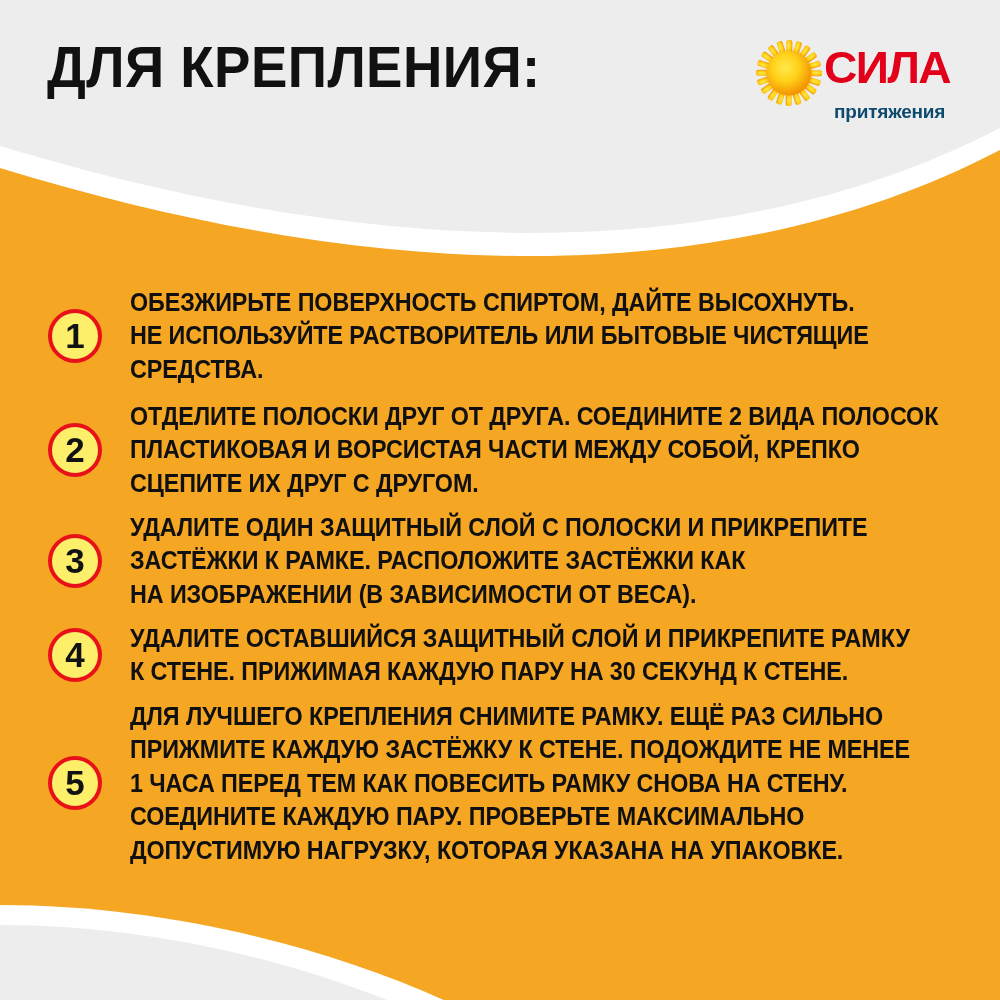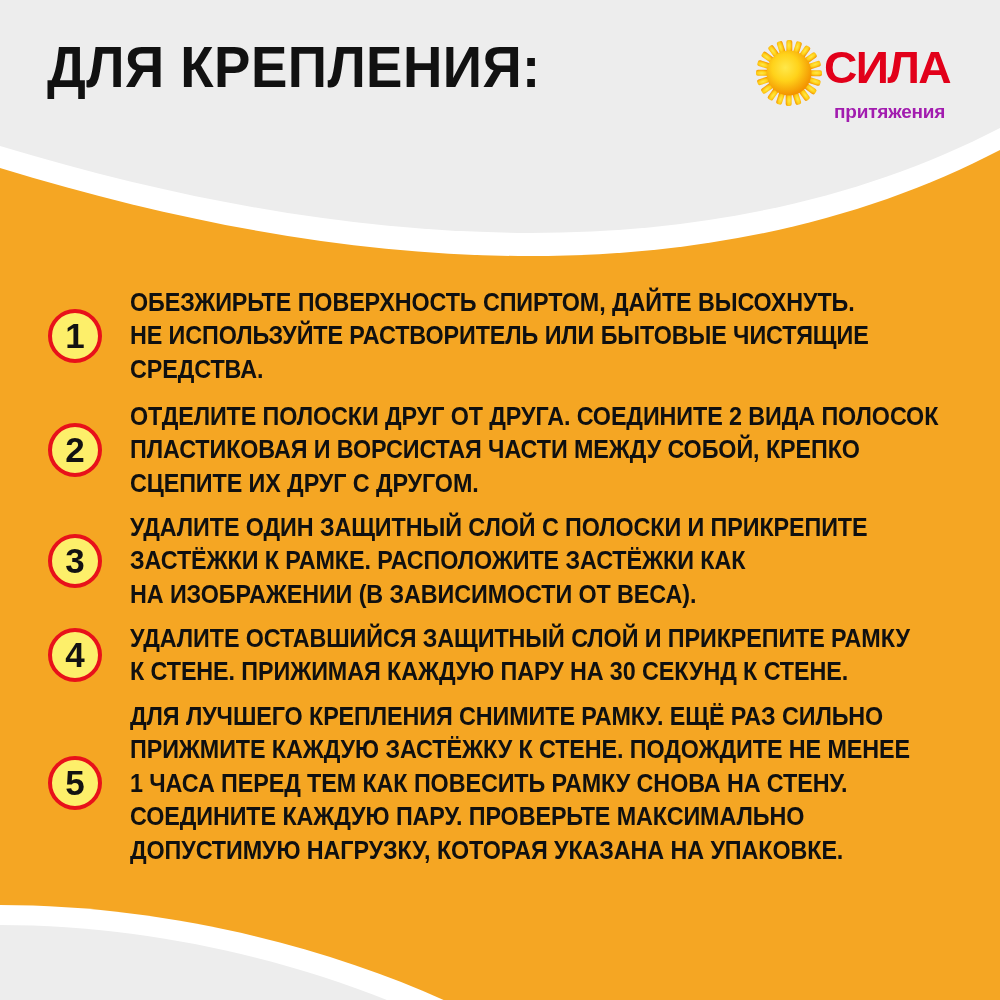--- a/index.html
+++ b/index.html
@@ -83,21 +83,21 @@
     transform: scaleX(1.05);
     transform-origin: left top;
   }
   .logo-subtitle {
     position: absolute;
     left: 78px;
     top: 62px;
     font-family: "Liberation Sans", sans-serif;
     font-size: 19px;
     font-weight: bold;
-    color: #a21caf;
+    color: #0c4a6e;
     letter-spacing: -0.2px;
     line-height: 1;
   }
 
   
   .steps {
     position: absolute;
     left: 0;
     top: 0;
     width: 1000px;

